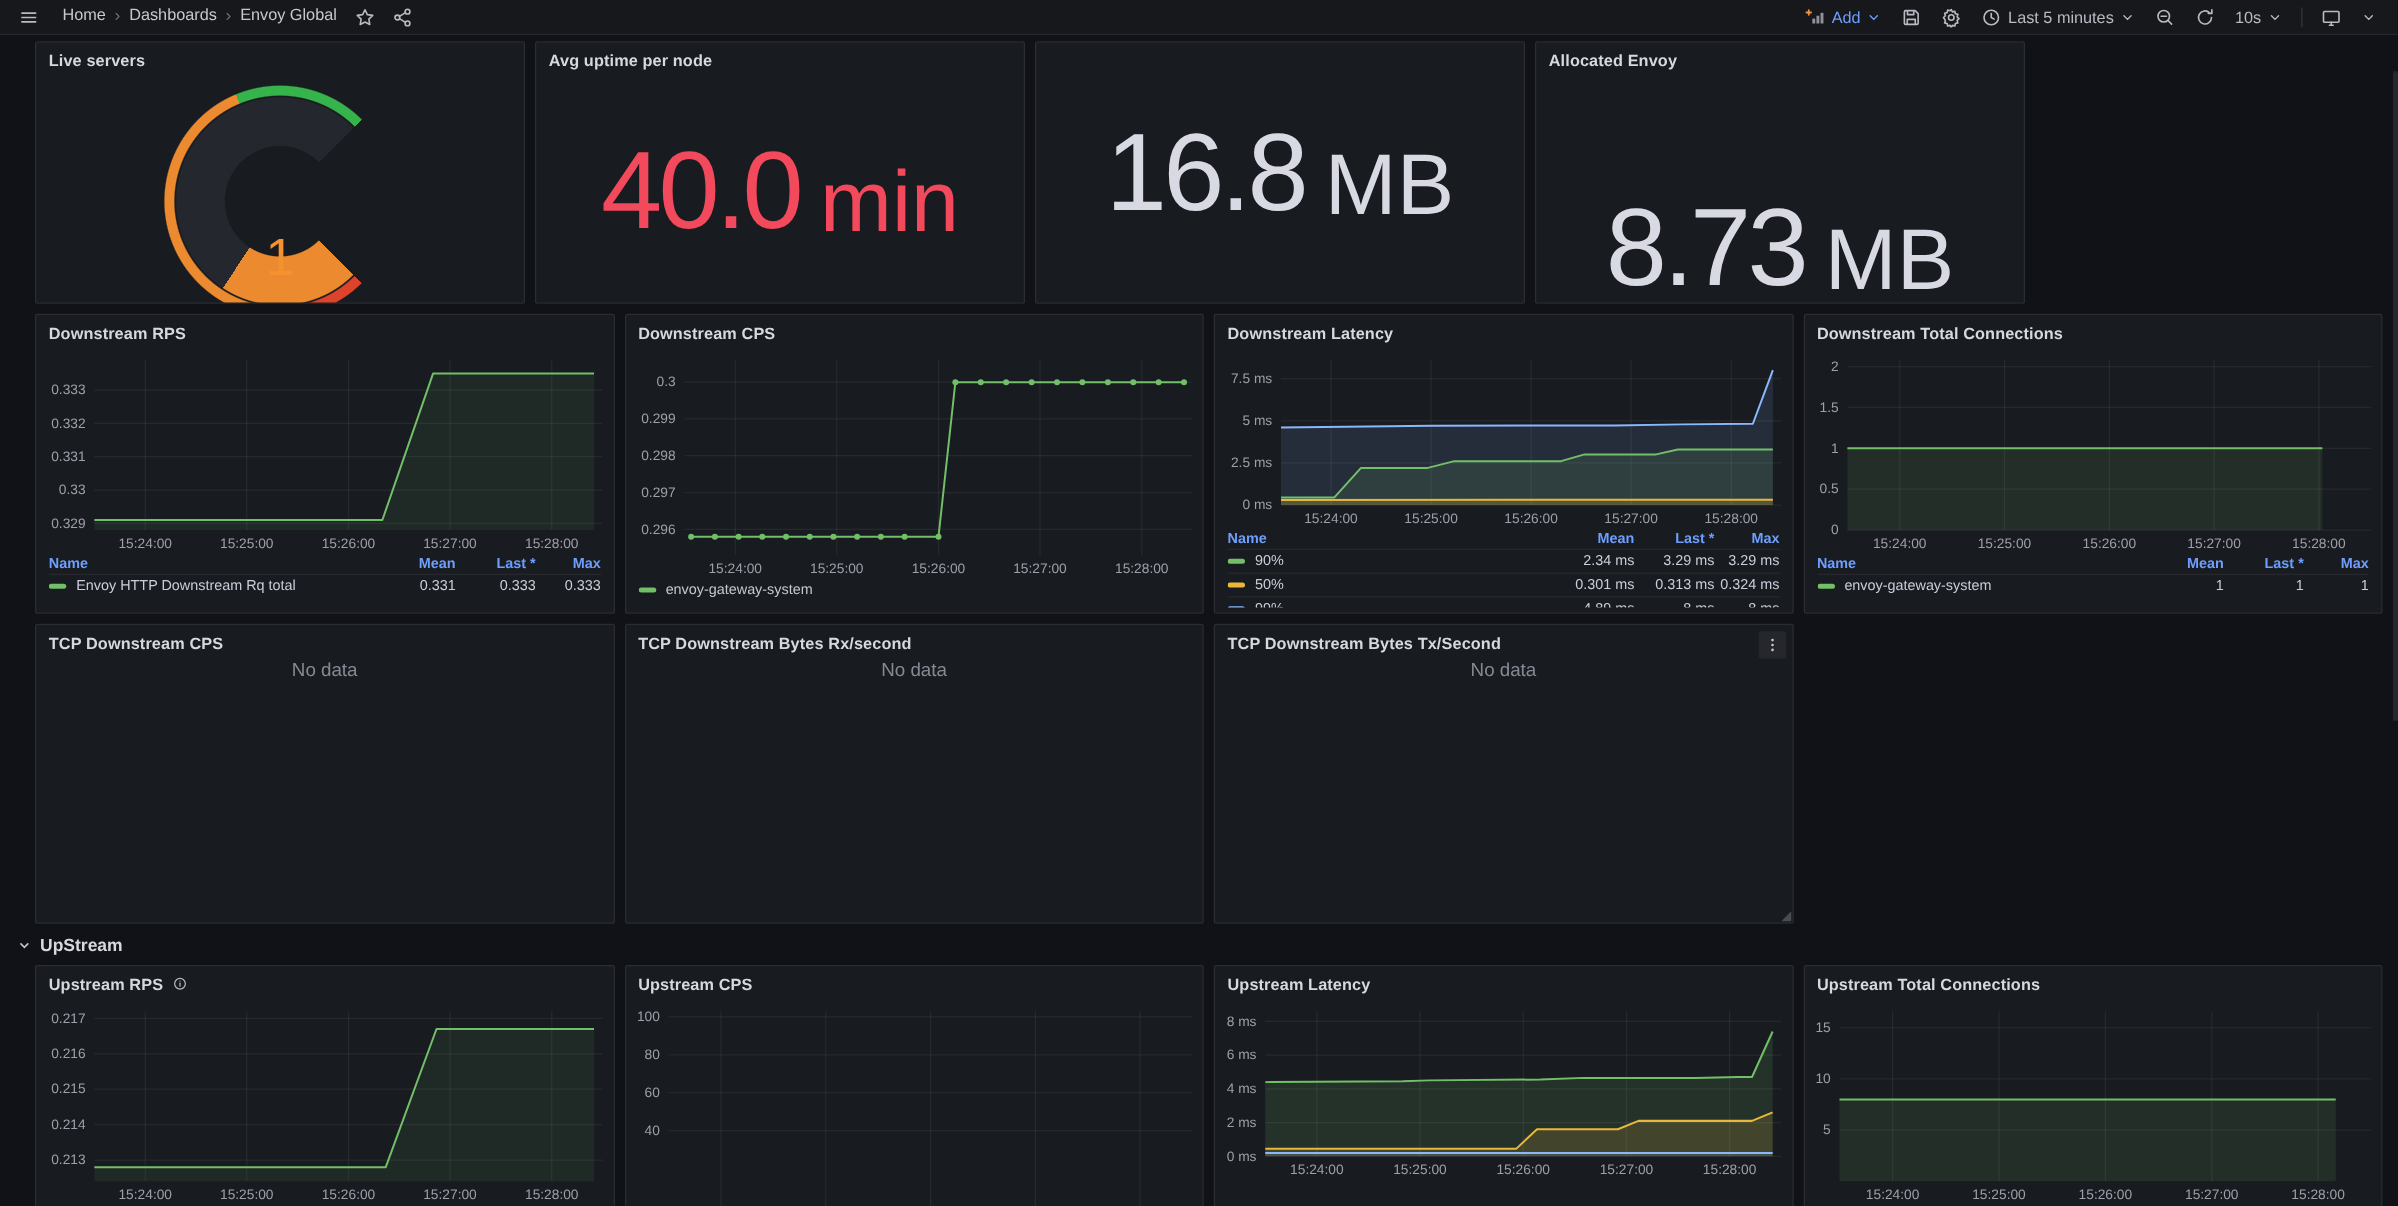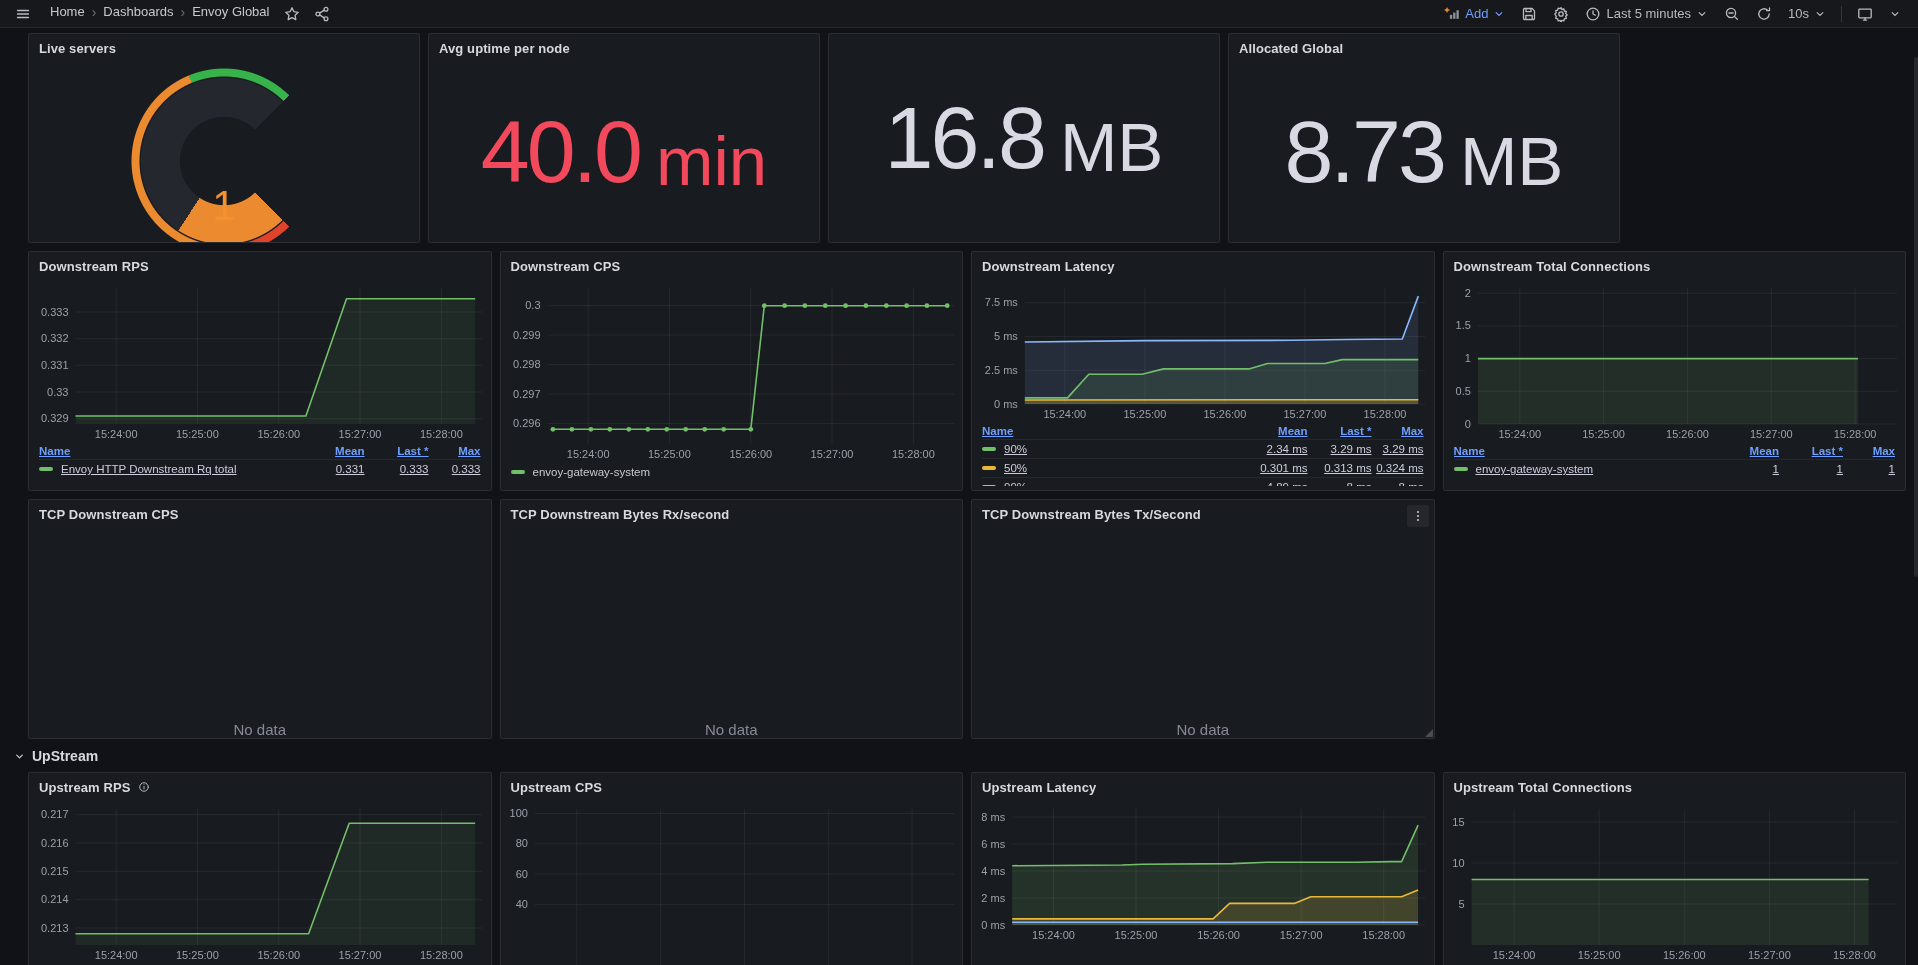--- a/index.html
+++ b/index.html
@@ -59,31 +59,31 @@
   
   .chart { flex:1; position:relative; margin:0 2px; }
   .chart svg { position:absolute; inset:0; }
   .chart text.tick { fill:#9da0aa; font-size:11px; font-family:"Liberation Sans",sans-serif; }
 
   
   .legend-slot { margin:0 10px 4px 10px; position:relative; overflow:hidden; font-size:11.5px; }
   .legend-slot.h44 { height:44px; min-height:44px; }
   .legend-slot.h24 { height:24px; min-height:24px; }
   .legend-slot.h64 { height:64px; min-height:64px; }
-  .lg-head, .lg-row { display:flex; align-items:center; height:19px;text-decoration:underline; }
+  .lg-head, .lg-row { display:flex; align-items:center; height:19px; }
   .lg-head { color:#6E9FFF; font-weight:600; height:17px; }
   .lg-row { border-top:1px solid rgba(204,204,220,0.08); color:#ccccdc; }
   .lg-name { flex:1; display:flex; align-items:center; overflow:hidden; white-space:nowrap; }
   .lg-col { width:64px; text-align:right; }
   .lg-col:last-child { width:52px; }
   .dash-swatch { display:inline-block; width:14px; height:4px; border-radius:2px; margin-right:8px; }
   .lg-item { display:flex; align-items:center; margin-top:4px; }
   .lg-label { cursor:pointer; }
 
-  .nodata-body { flex:1; display:flex; align-items:flex-end; justify-content:center; }
+  .nodata-body { flex:1; display:flex; align-items:flex-start; justify-content:center; }
   .nodata-text { font-size:15px; color:rgba(204,204,220,0.62); }
 
   .kebab-btn { position:absolute; top:5px; right:5px; width:22px; height:22px; border:none; border-radius:2px;
     background:#25272c; display:flex; align-items:center; justify-content:center; cursor:pointer; }
   .kebab-btn svg { width:14px; height:14px; fill:#c7c8cd; }
   .resize-corner { position:absolute; right:1px; bottom:1px; width:0; height:0;
     border-left:8px solid transparent; border-bottom:8px solid #4a4c52; }
 
   .page-scroll { position:fixed; top:57px; right:0; width:4px; height:520px; background:#26282e; border-radius:2px; }
   .info-icon { display:flex; }
@@ -217,23 +217,23 @@
 
     <section class="panel">
       <div class="stat-body" style="color: rgb(216, 217, 227);">
         <span class="stat-value">16.8</span>
         <span class="stat-unit">MB</span>
       </div>
     </section>
 
     <section class="panel">
       <div class="panel-header">
-          <span class="panel-title">Allocated Global</span>
-        </div>
-      <div class="stat-body" style="color: rgb(216, 217, 227);">
+          <span class="panel-title">Allocated Envoy</span>
+        </div>
+      <div class="stat-body" style="color: rgb(216, 217, 227); align-items: flex-end;">
         <span class="stat-value">8.73</span>
         <span class="stat-unit">MB</span>
       </div>
     </section>
   </div>
 
 
   <div class="row c4">
     <section class="panel">
       <div class="panel-header">

